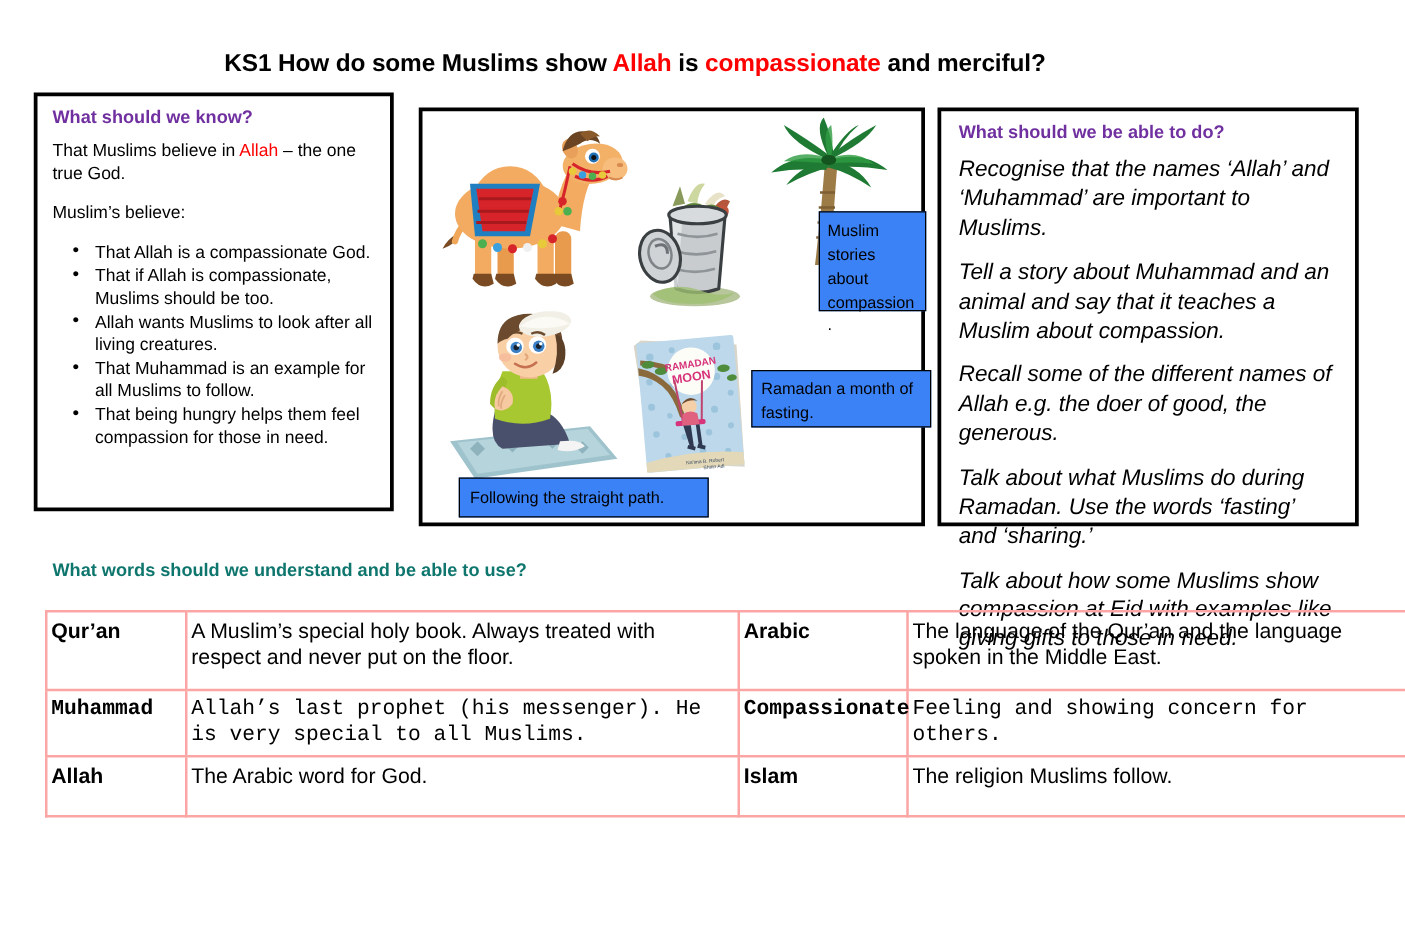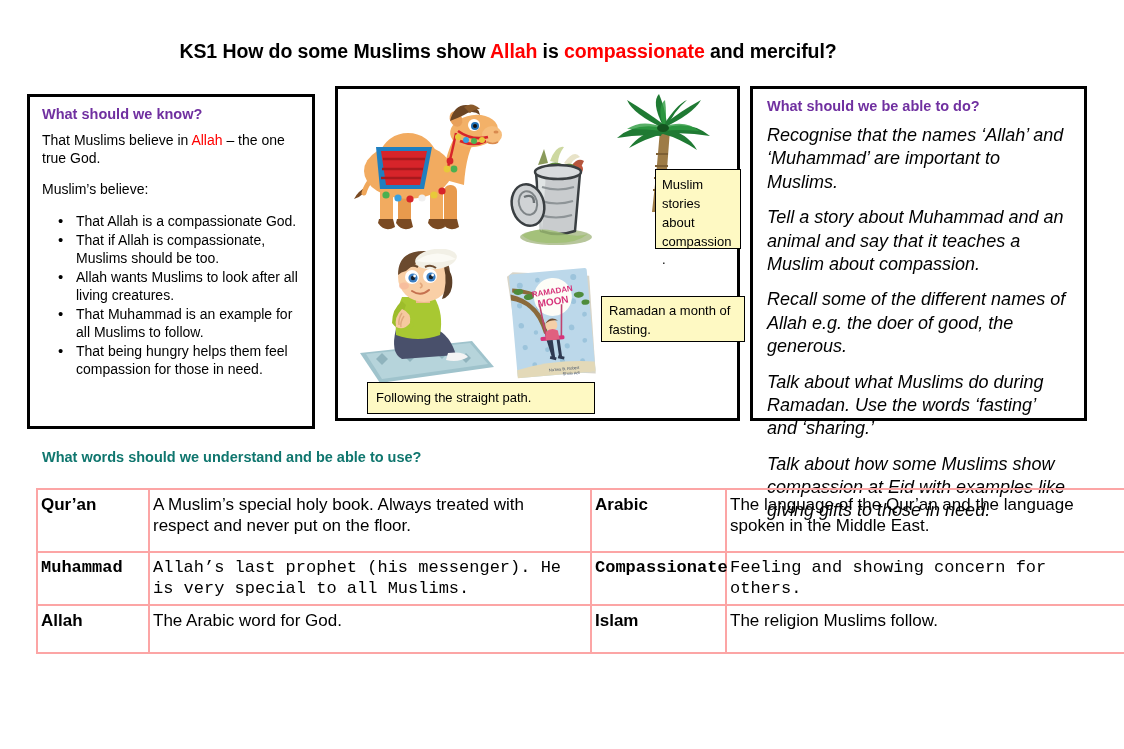--- a/index.html
+++ b/index.html
@@ -31,21 +31,21 @@
 
   
   .panel {
     position: absolute;
     border: 3px solid #000000;
     background: #ffffff;
     box-sizing: border-box;
   }
   #panel-know {
     left: 27px;
-    top: 94px;
+    top: 74px;
     width: 288px;
     height: 335px;
     padding: 9px 12px 0 12px;
   }
   #panel-images {
     left: 335px;
     top: 86px;
     width: 405px;
     height: 335px;
   }
@@ -108,21 +108,21 @@
   
   #palm { left: 272px; top: 5px; }
   
   #boy { left: 14px; top: 160px; }
   
   #book { left: 163px; top: 168px; }
 
   .callout {
     position: absolute;
     border: 1px solid #000000;
-    background: #fef9c3;
+    background: #3b82f6;
     font-size: 13px;
     line-height: 1.45;
     padding: 5px 7px;
     box-sizing: border-box;
     z-index: 5;
   }
   #callout-stories {
     left: 317px;
     top: 80px;
     width: 86px;
@@ -131,21 +131,21 @@
   }
   #callout-ramadan {
     left: 263px;
     top: 207px;
     width: 144px;
     height: 46px;
   }
   #callout-path {
     left: 29px;
     top: 293px;
-    width: 228px;
+    width: 200px;
     height: 32px;
     padding: 6px 8px;
   }
 
   
   .vocab-heading {
     position: absolute;
     left: 42px;
     top: 449px;
     color: #0f766e;

